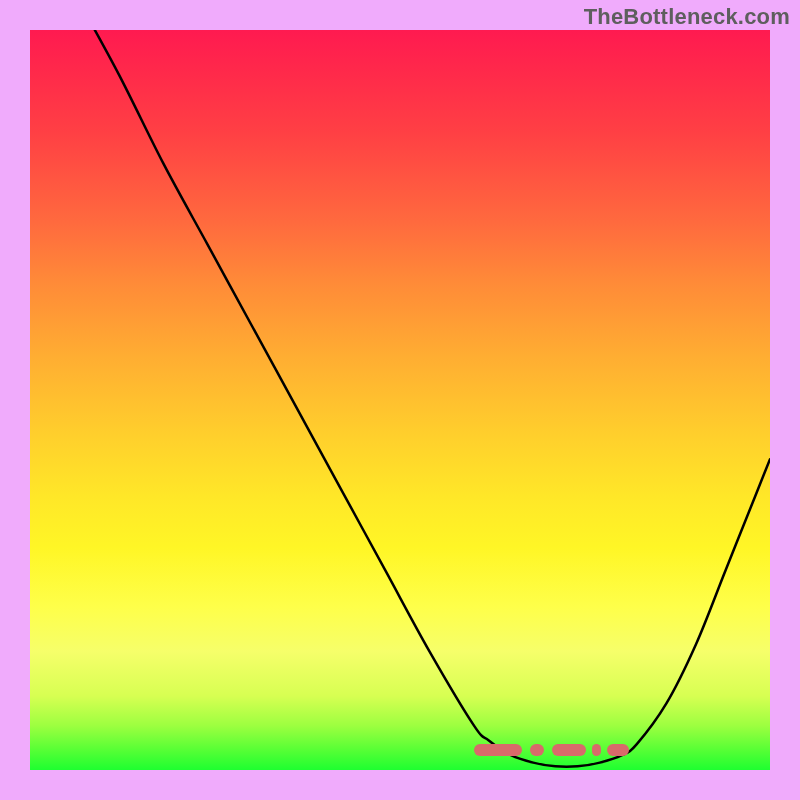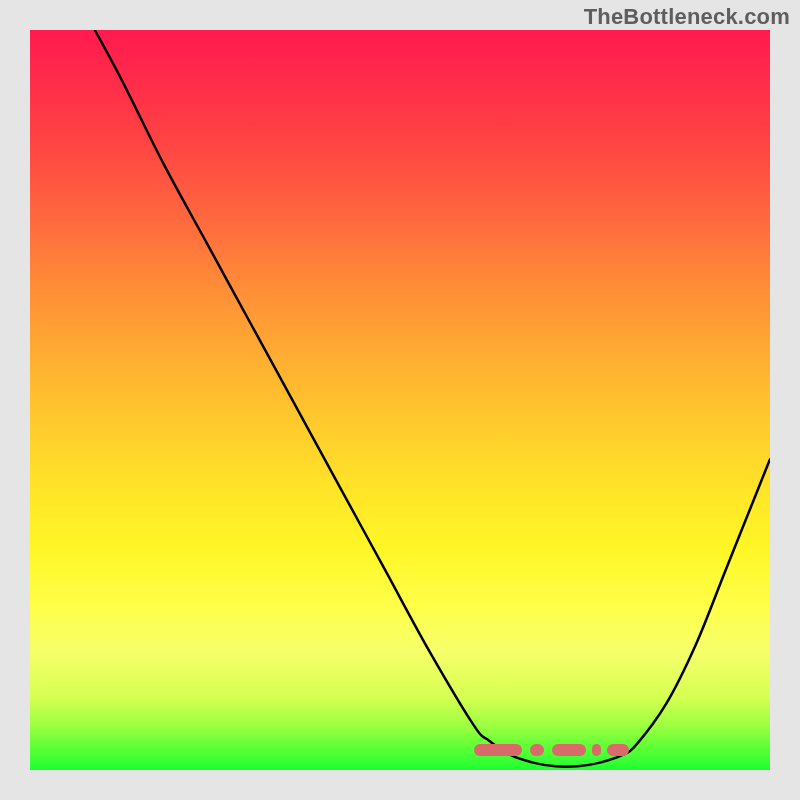--- a/index.html
+++ b/index.html
@@ -8,21 +8,21 @@
     width: 800px;
     height: 800px;
     background: #000;
     overflow: hidden;
     font-family: Arial, Helvetica, sans-serif;
   }
   .frame {
     position: relative;
     width: 800px;
     height: 800px;
-    background: #e5e5e5;
+    background: #f0abfc;
   }
   .watermark {
     position: absolute;
     top: 4px;
     right: 10px;
     color: #5e5e5e;
     font-size: 22px;
     font-weight: 600;
     letter-spacing: 0.2px;
     z-index: 10;

